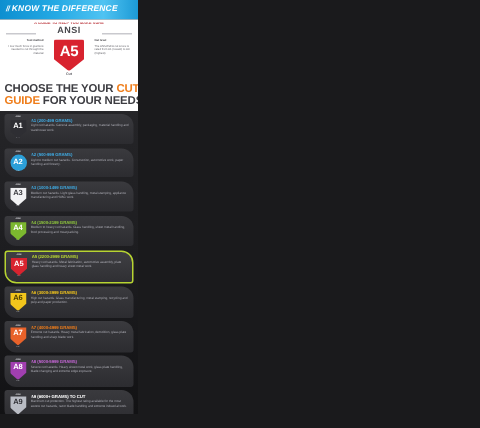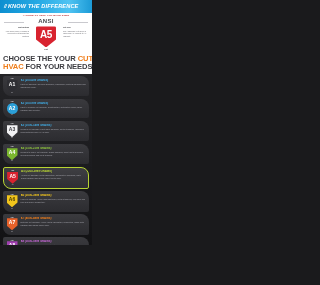--- a/index.html
+++ b/index.html
@@ -9,21 +9,21 @@
   }
   body {
     width: 92px;
     height: 285px;
     overflow: hidden;
     font-family: "Liberation Sans", sans-serif;
     position: relative;
   }
   #page {
     width: 92px;
-    height: 245px;
+    height: 276px;
     position: relative;
     background: linear-gradient(180deg, #2e2e31 0%, #242427 30%, #1b1b1e 70%, #121214 100%);
     overflow: hidden;
   }
 
   
   .header {
     height: 13px;
     background: linear-gradient(90deg, #0d8fd0 0%, #24a9e4 40%, #4fc3f2 75%, #1c9ad6 100%);
     display: flex;
@@ -270,21 +270,21 @@
         <span>The ANSI/ISEA cut score is rated from A1 (lowest) to A9 (highest)</span>
       </div>
     </div>
   </div>
 
   <div class="banner">
     <div class="banner-line">
       <span>CHOOSE THE YOUR </span><span class="accent">CUT</span>
     </div>
     <div class="banner-line">
-      <span class="accent">HVAC</span><span> FOR YOUR NEEDS</span>
+      <span class="accent">GUIDE</span><span> FOR YOUR NEEDS</span>
     </div>
   </div>
 
   <div class="levels" id="levels-container">
       <div class="level-row">
         <div class="badge-col">
           <div class="badge-top">ANSI</div>
           <div class="badge" style="background: rgb(46, 46, 51); color: rgb(255, 255, 255);">A1</div>
           <div class="badge-bottom">cut</div>
         </div>

